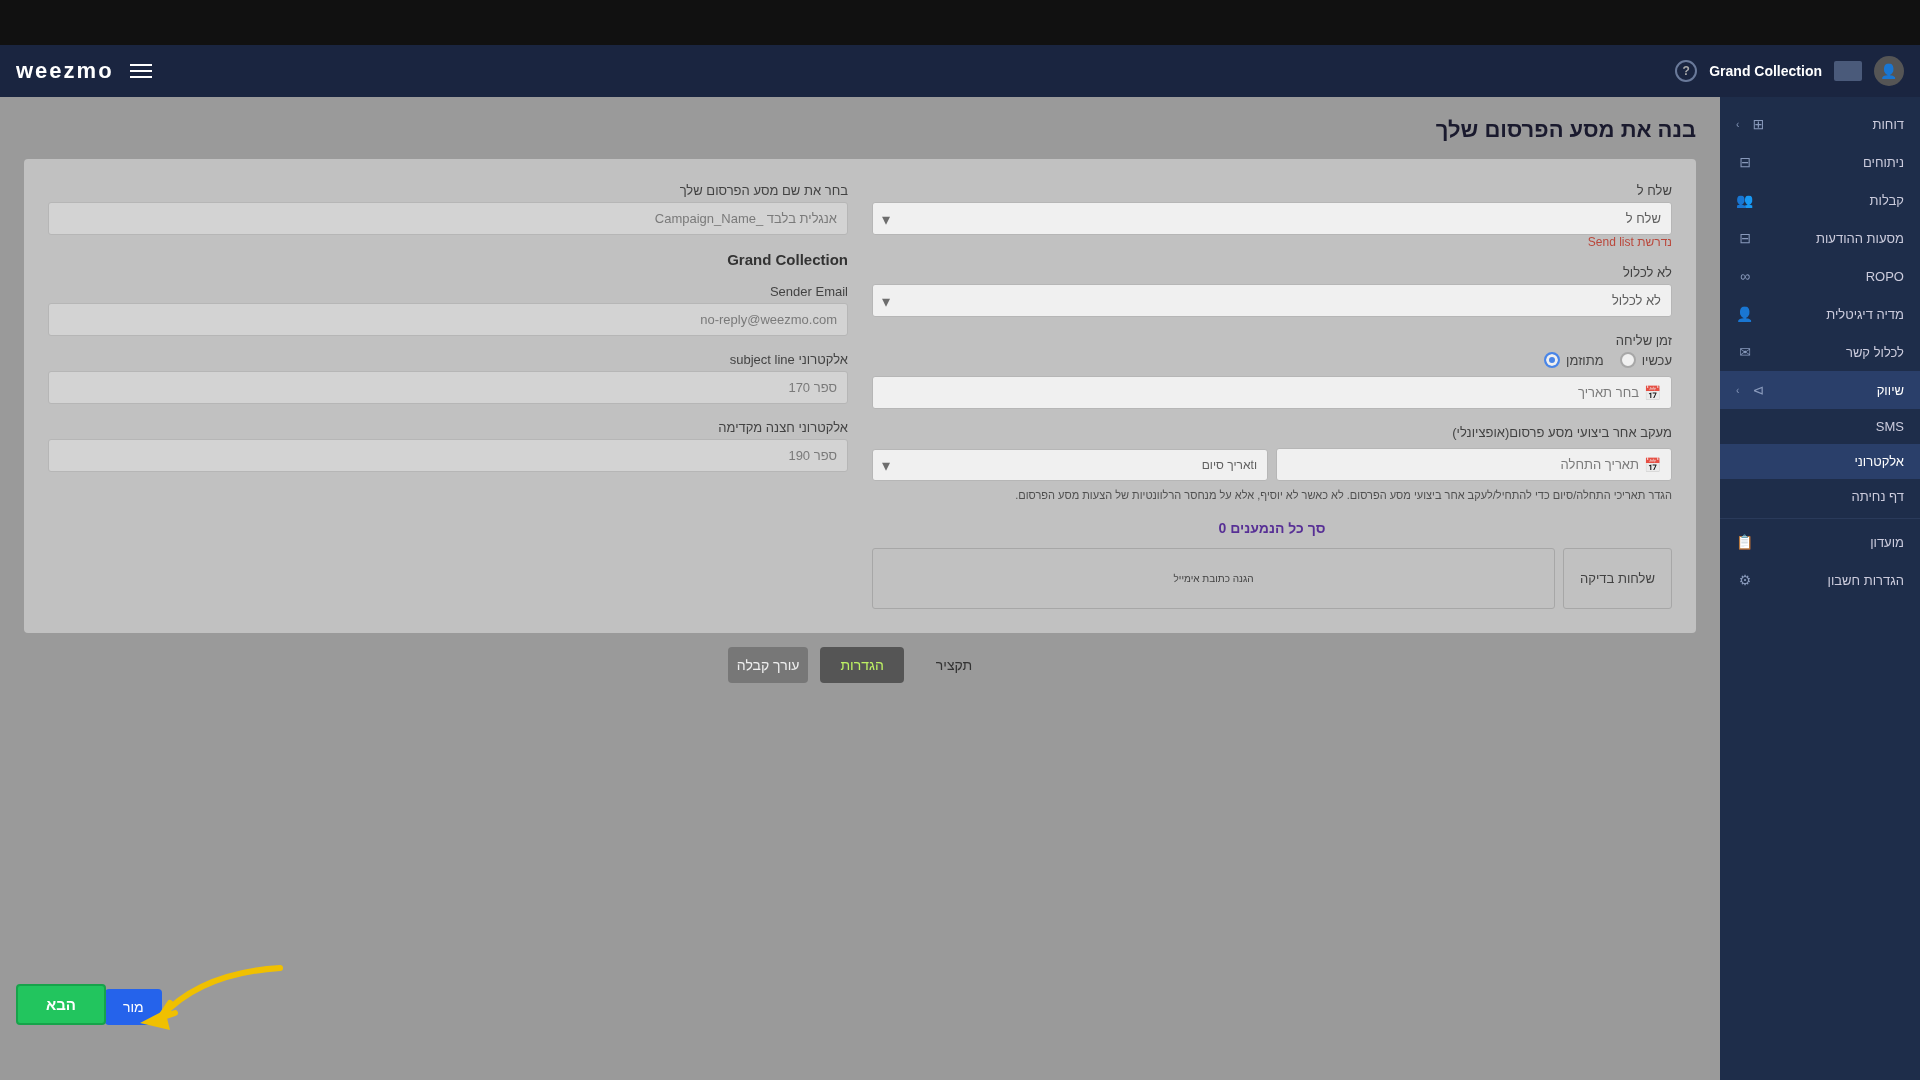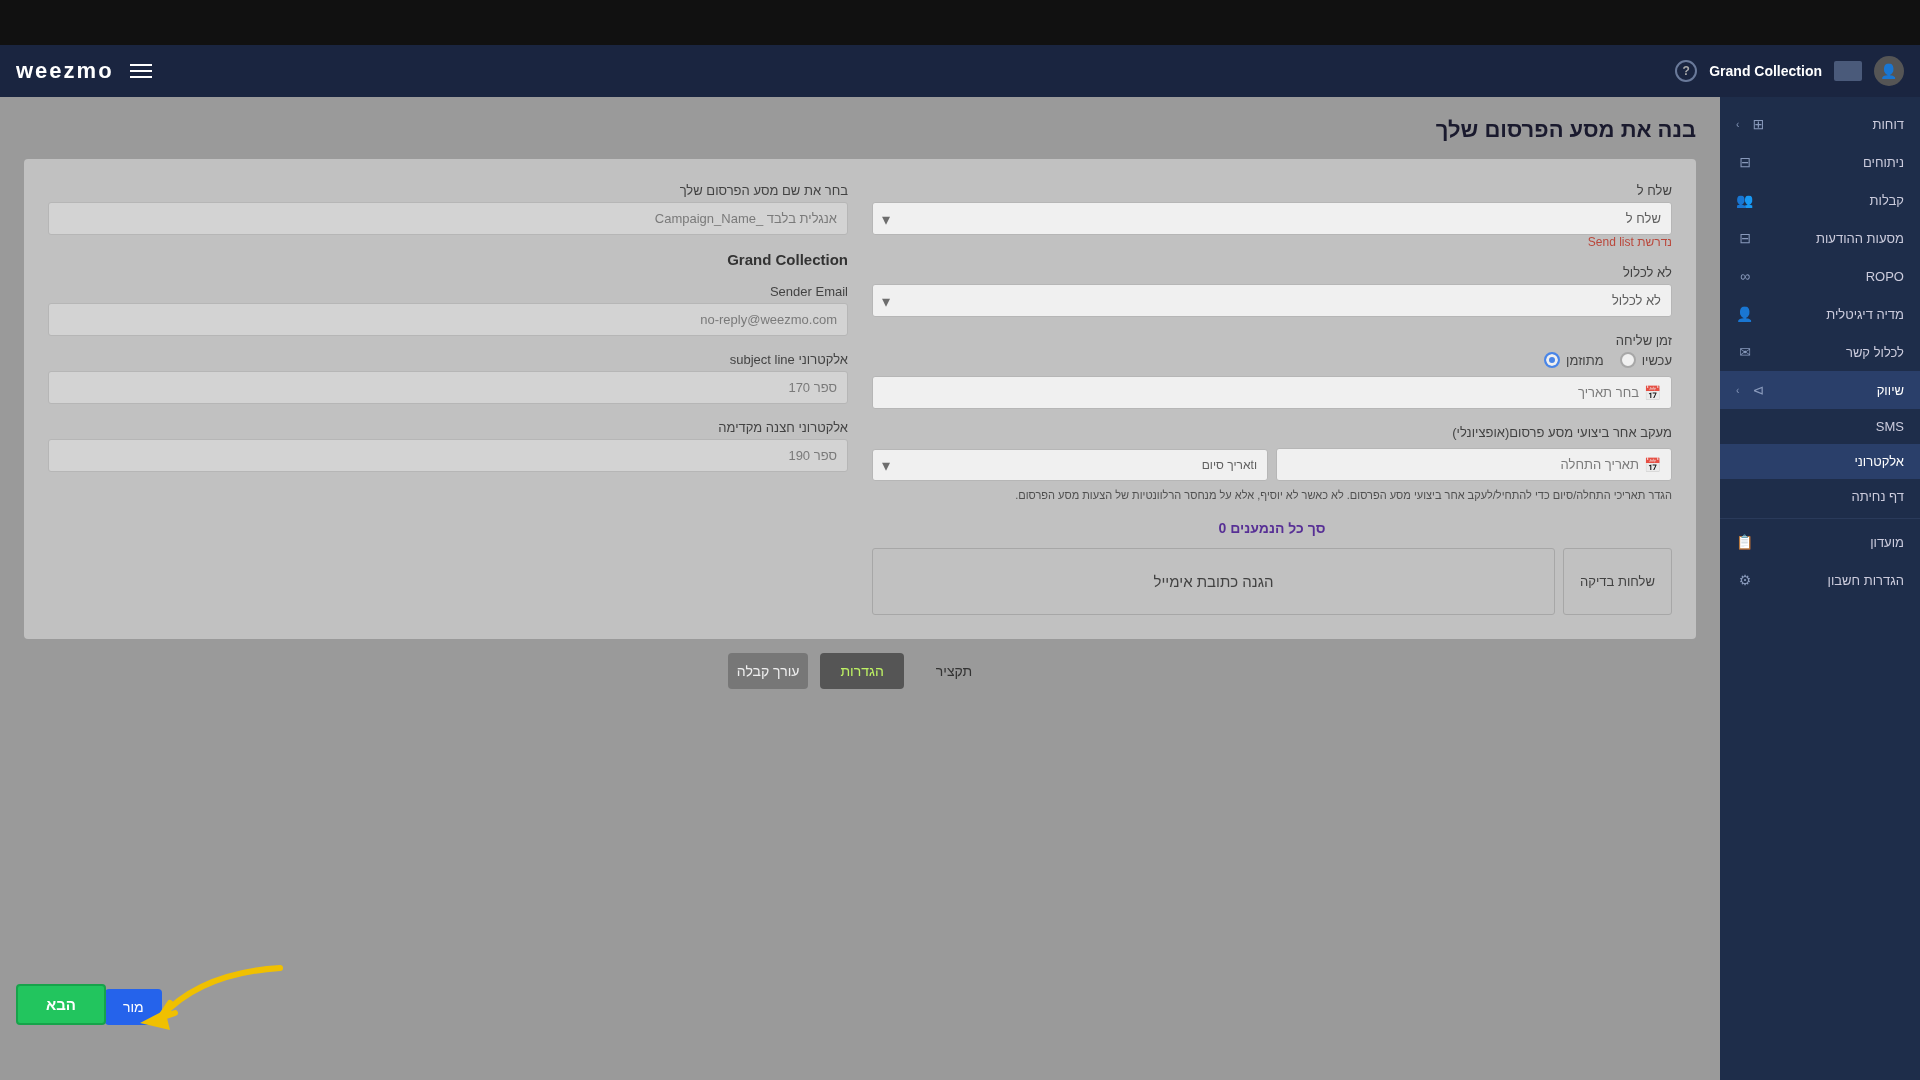--- a/index.html
+++ b/index.html
@@ -310,21 +310,21 @@
       border-radius: 3px;
       font-size: 13px;
       color: #333;
       cursor: pointer;
     }
     .btn-address {
       padding: 24px 16px;
       background: #c8c8c8;
       border: 1px solid #aaa;
       border-radius: 3px;
-      font-size: 15px;
+      font-size: 10px;
       color: #333;
       cursor: pointer;
       flex: 1;
     }
     .sender-name-value {
       font-size: 15px;
       font-weight: bold;
       color: #222;
     }
     .right-input {

